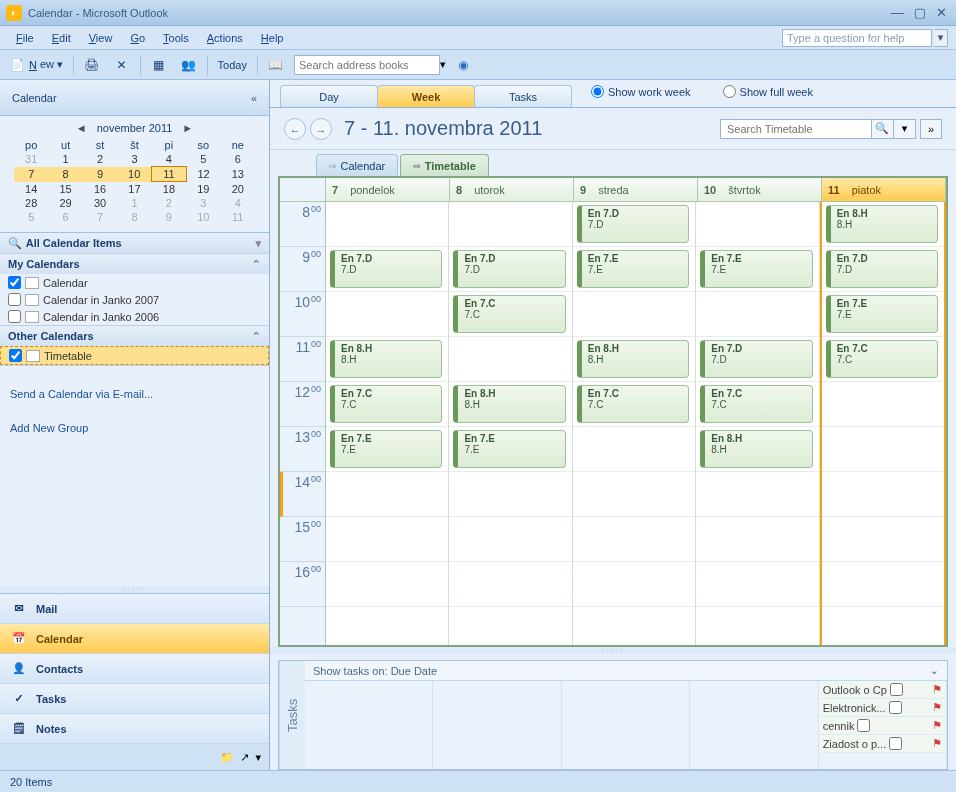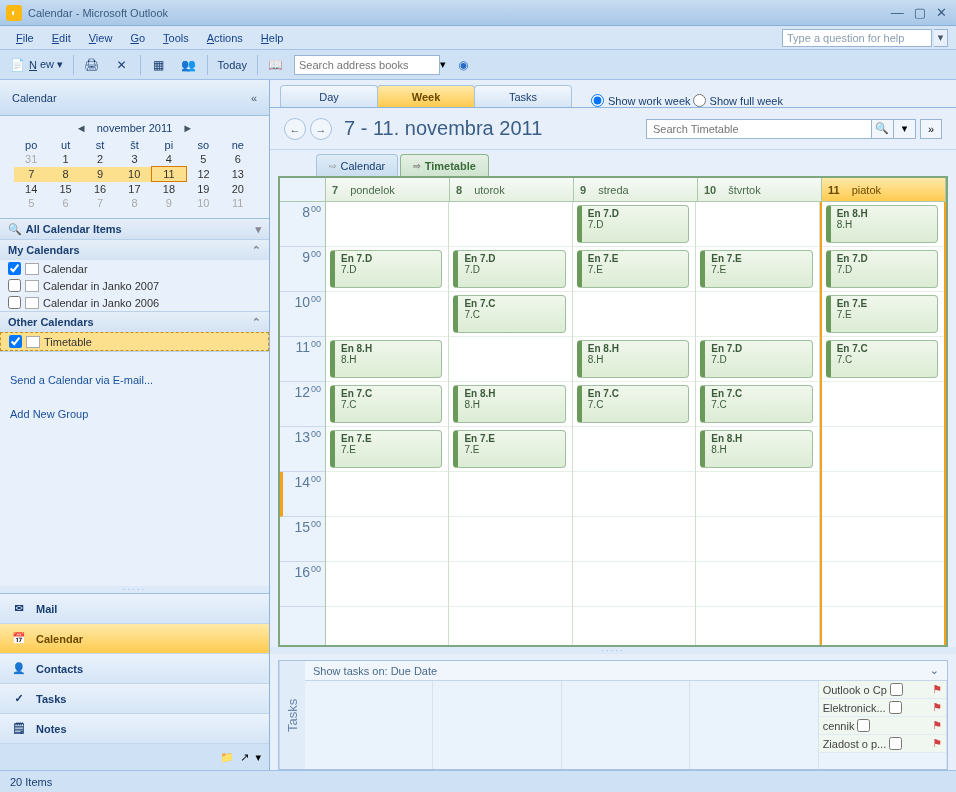--- a/index.html
+++ b/index.html
@@ -45,27 +45,27 @@
 .sb-links .lnk{color:#1a4f9c;padding:6px 0;cursor:pointer}
 .sb-nav{border-top:1px solid #9fc0e4}
 .sb-nav .nrow{height:30px;display:flex;align-items:center;gap:8px;padding:0 10px;cursor:pointer;border-bottom:1px solid #c2d6ec;background:linear-gradient(#eaf2fc,#d5e5f6);color:#1a3e70;font-weight:bold;font-size:12px}
 .sb-nav .nrow.active{background:linear-gradient(#ffe9a8,#ffcb4f);color:#6a4a00}
 .sb-nav .nico{width:18px;height:18px;display:flex;align-items:center;justify-content:center}
 .sb-bot{height:26px;background:#cfe1f5;display:flex;align-items:center;justify-content:flex-end;gap:6px;padding:0 8px}
 .content{flex:1;display:flex;flex-direction:column;background:#e7f0fa}
 .vwbar{height:28px;display:flex;align-items:flex-end;padding:0 10px;border-bottom:1px solid #8fb5dd;background:#e7f0fa}
 .vtab{width:98px;height:22px;display:flex;align-items:center;justify-content:center;border:1px solid #a8c2e0;border-bottom:none;background:linear-gradient(#f2f7fd,#d6e5f5);color:#1a3e70;cursor:pointer;border-radius:4px 4px 0 0;margin-right:-1px}
 .vtab.active{background:linear-gradient(#ffe9a8,#ffcb4f);color:#6a4a00;font-weight:bold}
-.vwopts{margin-left:20px;display:flex;align-items:flex-end;gap:2px;height:22px;color:#1a3e70}
+.vwopts{margin-left:20px;display:flex;align-items:flex-start;gap:32px;height:22px;color:#1a3e70}
 .vwopts label{display:flex;align-items:center;gap:4px;cursor:pointer}
 .daterow{height:42px;display:flex;align-items:center;padding:0 14px;background:#e7f0fa;border-bottom:1px solid #c2d6ec}
 .daterow .arrbtn{width:22px;height:22px;border:1px solid #a8c2e0;border-radius:50%;display:flex;align-items:center;justify-content:center;background:#f0f6fc;color:#456;cursor:pointer;margin-right:4px}
 .daterow .range{font-size:20px;color:#3a5d86;margin-left:8px}
 .daterow .search{margin-left:auto;display:flex;align-items:center}
-.daterow .search input{width:226px;height:20px;border:1px solid #9ab5d4;padding:0 6px;color:#888}
+.daterow .search input{width:152px;height:20px;border:1px solid #9ab5d4;padding:0 6px;color:#888}
 .daterow .search .sbtn{width:22px;height:20px;border:1px solid #9ab5d4;border-left:none;display:flex;align-items:center;justify-content:center;background:#f0f6fc;cursor:pointer}
 .caltabs{height:26px;display:flex;align-items:flex-end;padding:0 0 0 46px}
 .caltab{height:22px;padding:0 12px;display:flex;align-items:center;gap:4px;border:1px solid #8fb58f;border-bottom:none;border-radius:4px 4px 0 0;background:linear-gradient(#e5f0e5,#cfe4cf);color:#3a6a3a;cursor:pointer;margin-right:2px;font-weight:bold}
 .caltab.inactive{background:linear-gradient(#e0ecf7,#cadef0);border-color:#a8c2e0;color:#1a3e70;font-weight:normal}
 .caltab .arr{font-size:9px;color:#888}
 .grid{flex:1;display:flex;flex-direction:column;margin:0 8px;border:2px solid #7fa77f;background:#fff;position:relative}
 .dayhdr{height:24px;display:flex;border-bottom:1px solid #aec8ae;background:linear-gradient(#f6faf6,#e5f0e0)}
 .gut{width:46px;border-right:1px solid #aec8ae;flex-shrink:0;background:#eaf2fb}
 .dh{flex:1;display:flex;align-items:center;padding:0 6px;border-right:1px solid #aec8ae;gap:12px;color:#4a6a4a}
 .dh.today{background:linear-gradient(#ffe9a8,#ffcb4f);color:#6a4a00}
@@ -197,20 +197,29 @@
             <tr>
               <td>14</td>
               <td>15</td>
               <td>16</td>
               <td>17</td>
               <td>18</td>
               <td>19</td>
               <td>20</td>
             </tr>
             <tr>
+              <td>28</td>
+              <td>29</td>
+              <td>30</td>
+              <td class="out">1</td>
+              <td class="out">2</td>
+              <td class="out">3</td>
+              <td class="out">4</td>
+            </tr>
+            <tr>
               <td class="out">5</td>
               <td class="out">6</td>
               <td class="out">7</td>
               <td class="out">8</td>
               <td class="out">9</td>
               <td class="out">10</td>
               <td class="out">11</td>
             </tr>
           </tbody>
         </table>

